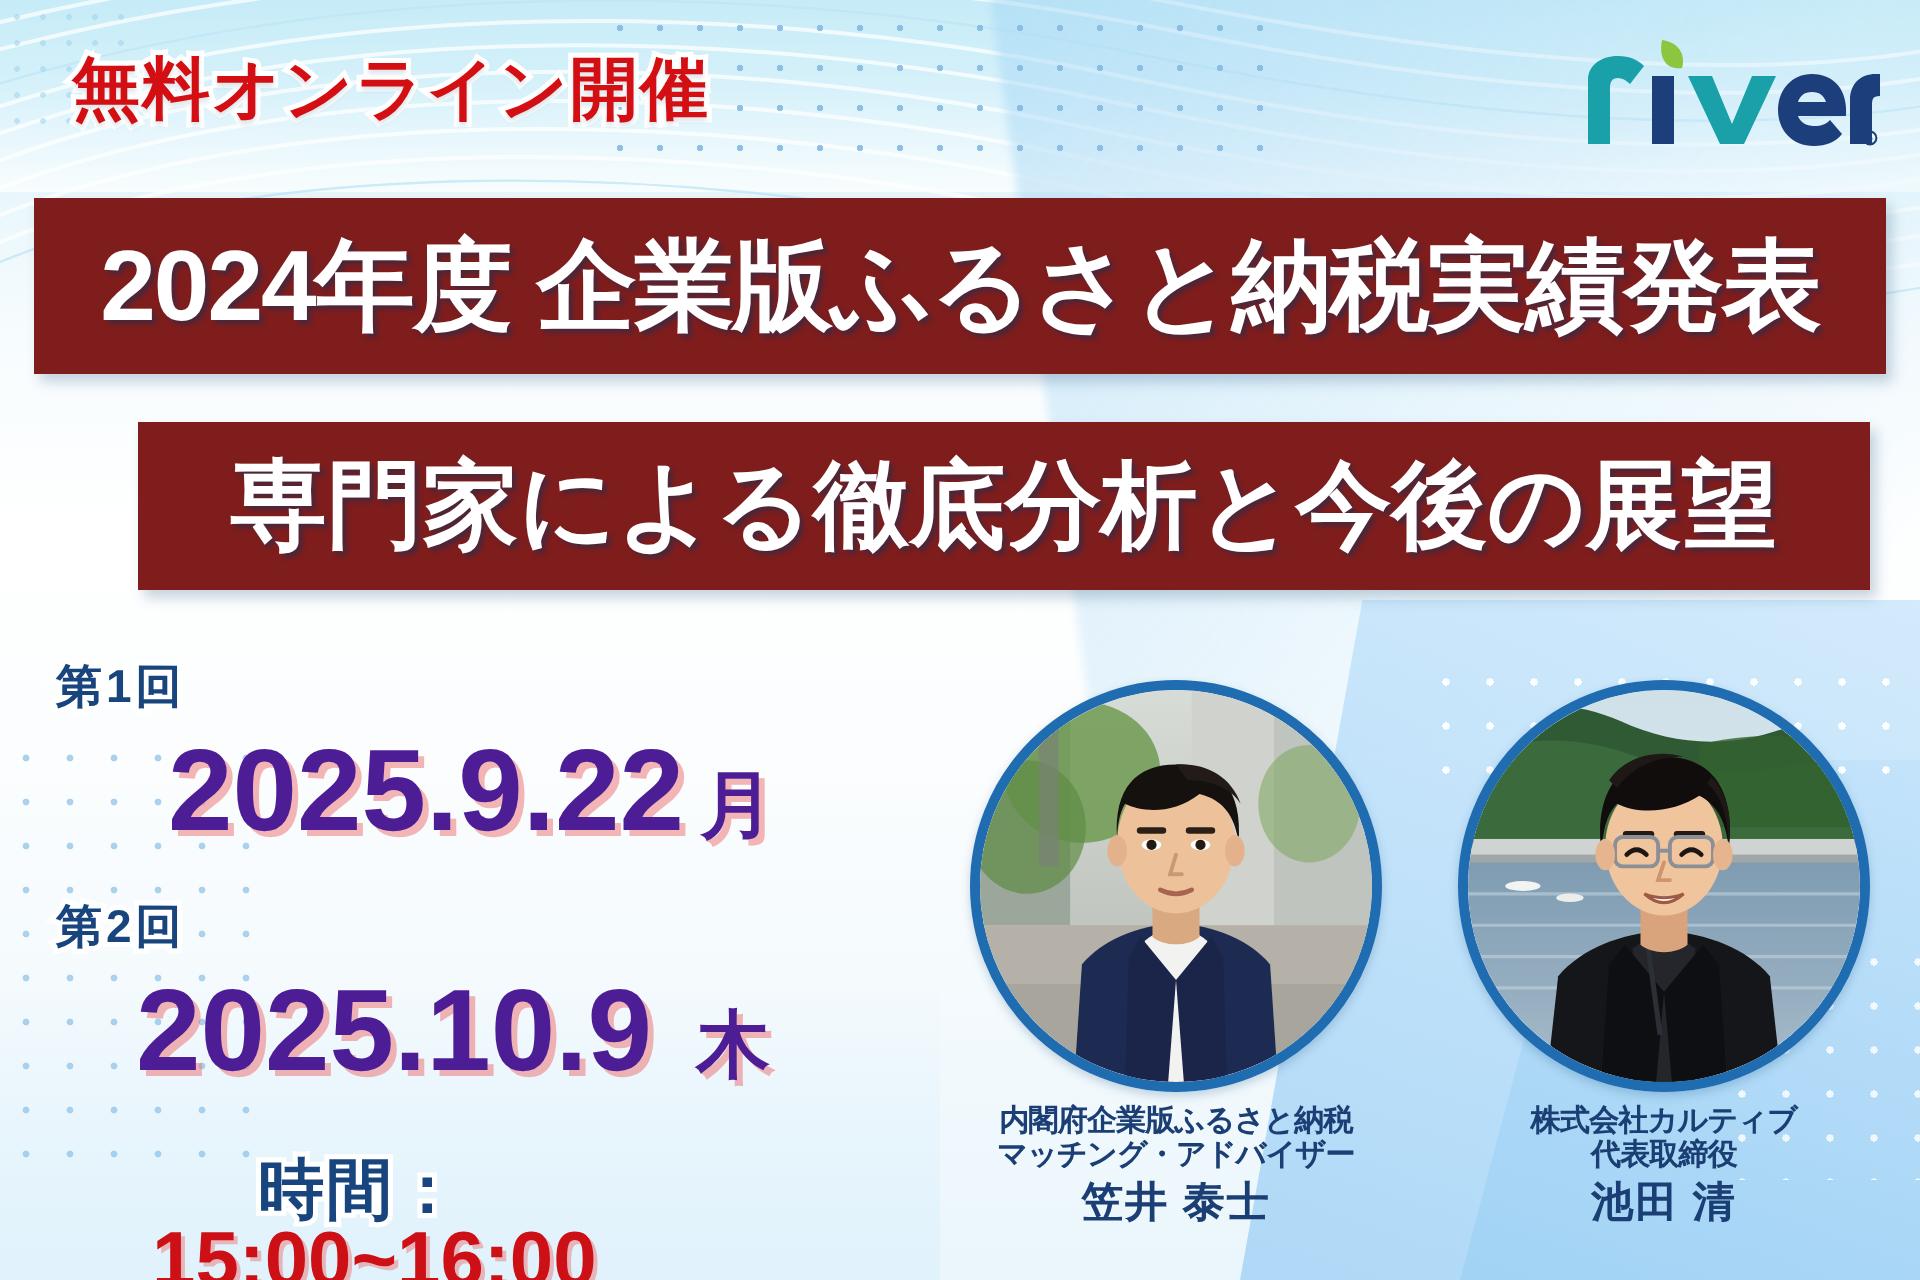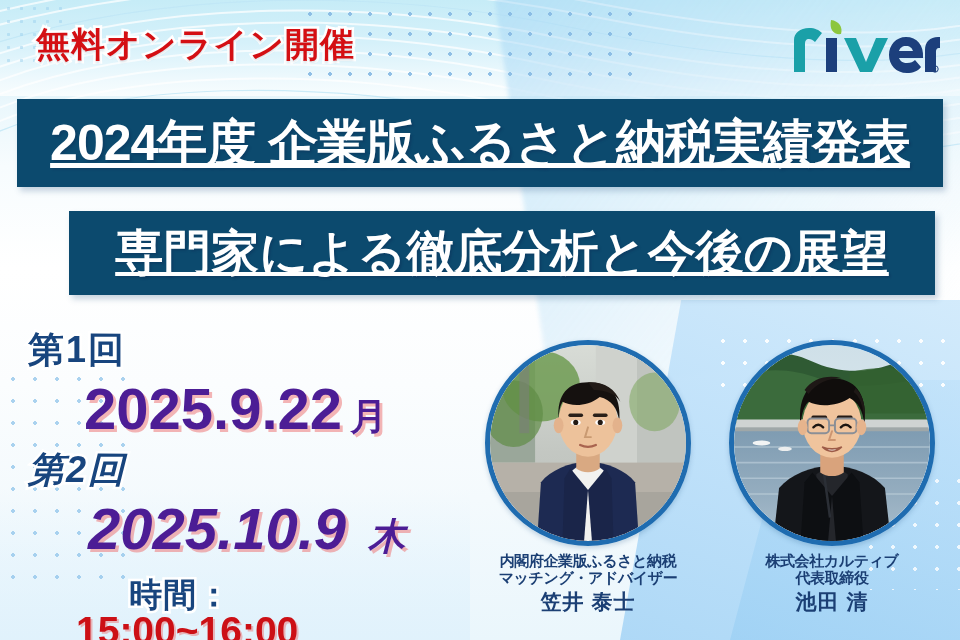--- a/index.html
+++ b/index.html
@@ -139,29 +139,28 @@
     color: #d40f13;
     white-space: nowrap;
     -webkit-text-stroke: 5px #ffffff;
     paint-order: stroke fill;
     text-shadow: 0 2px 2px rgba(120,150,170,.25);
   }
 
   
   .title-bar {
     position: absolute;
-    background: #0c4a6e;
+    background: #7f1d1d;
     display: flex;
     align-items: center;
     justify-content: center;
     color: #ffffff;
     font-weight: 700;
     white-space: nowrap;
     box-shadow: 3px 4px 6px rgba(60,100,140,.28);
-    text-decoration: underline;
   }
   .title-bar-1 {
     left: 17px; top: 99px;
     width: 926px; height: 88px;
     font-size: 50px;
     letter-spacing: -1px;
   }
   .title-bar-2 {
     left: 45px; top: 211px;
     width: 866px; height: 84px;
@@ -171,21 +170,21 @@
   }
   .title-bar span {
     text-shadow: 2px 2px 2px rgba(14,52,92,.45);
   }
 
   
   .session {
     position: absolute;
   }
   .session-label {
-    font-size: 36px;
+    font-size: 23px;
     font-weight: 700;
     color: #18457e;
     letter-spacing: 2px;
     -webkit-text-stroke: 5px #ffffff;
     paint-order: stroke fill;
     white-space: nowrap;
     line-height: 1;
   }
   .session-date {
     font-size: 58px;
@@ -195,22 +194,22 @@
     line-height: 1;
     text-shadow: 3px 3px 0 rgba(236,120,120,.55);
   }
   .session-date .dow {
     font-size: 37px;
     margin-left: 8px;
   }
 
   .s1 { left: 28px; top: 332px; }
   .s1 .session-date { margin-top: 12px; margin-left: 56px; }
-  .s2 { left: 28px; top: 452px; font-style: italic; }
-  .s2 .session-date { margin-top: 12px; margin-left: 60px; }
+  .s2 { left: 28px; top: 452px; }
+  .s2 .session-date { margin-top: 12px; margin-left: 40px; }
   .s2 .session-date .dow { margin-left: 22px; }
 
   .time-row {
     position: absolute;
     left: 62px; top: 578px;
     display: flex;
     align-items: center;
     white-space: nowrap;
     flex-direction: column;
   }

